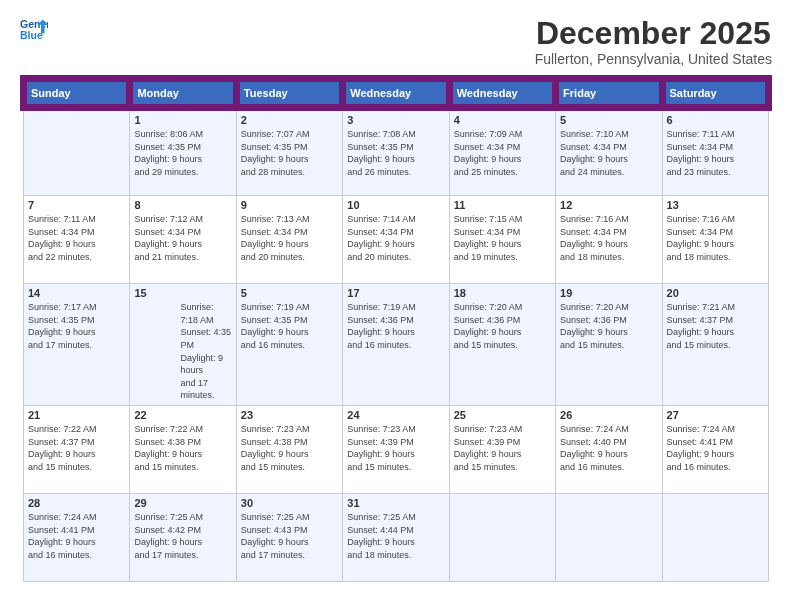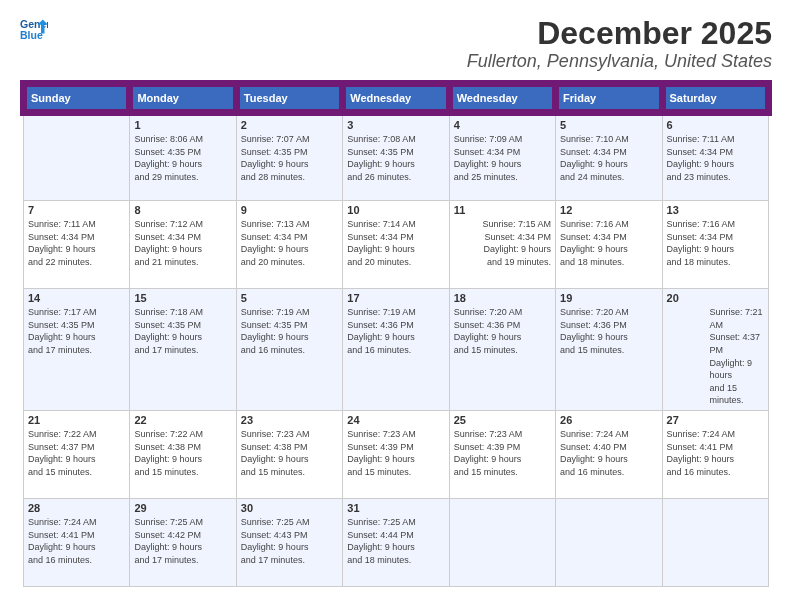--- a/index.html
+++ b/index.html
@@ -26,32 +26,31 @@
     .logo {
       display: flex;
       align-items: center;
       gap: 4px;
     }
     .logo-icon {
       width: 28px;
       height: 28px;
     }
     .title-section {
-      text-align: right;
+      text-align: center;
     }
     .month-title {
       font-size: 32px;
       font-weight: bold;
       color: #333;
       line-height: 1.1;
     }
     .location {
-      font-size: 18px;
+      font-size: 14px;
       color: #555;
-      font-style: italic;
     }
     table {
       width: 100%;
       border-collapse: collapse;
       table-layout: fixed;
     }
     thead tr th {
       background-color: #3a6bbf;
       color: white;
       font-size: 11px;
@@ -186,21 +185,21 @@
           </td>
           <td>
             <span class="day-number">10</span>
             <div class="day-info" style="white-space: pre-line;">Sunrise: 7:14 AM
 Sunset: 4:34 PM
 Daylight: 9 hours
 and 20 minutes.</div>
           </td>
           <td>
             <span class="day-number">11</span>
-            <div class="day-info" style="white-space: pre-line; text-align: right;">Sunrise: 7:15 AM
+            <div class="day-info" style="white-space: pre-line;">Sunrise: 7:15 AM
 Sunset: 4:34 PM
 Daylight: 9 hours
 and 19 minutes.</div>
           </td>
           <td>
             <span class="day-number">12</span>
             <div class="day-info" style="white-space: pre-line;">Sunrise: 7:16 AM
 Sunset: 4:34 PM
 Daylight: 9 hours
 and 18 minutes.</div>
@@ -216,21 +215,21 @@
         <tr>
           <td>
             <span class="day-number">14</span>
             <div class="day-info" style="white-space: pre-line;">Sunrise: 7:17 AM
 Sunset: 4:35 PM
 Daylight: 9 hours
 and 17 minutes.</div>
           </td>
           <td>
             <span class="day-number">15</span>
-            <div class="day-info" style="white-space: pre-line;">Sunrise: 7:18 AM
+            <div class="day-info" style="white-space: pre-line; margin-left: 46px;">Sunrise: 7:18 AM
 Sunset: 4:35 PM
 Daylight: 9 hours
 and 17 minutes.</div>
           </td>
           <td>
             <span class="day-number">5</span>
             <div class="day-info" style="white-space: pre-line;">Sunrise: 7:19 AM
 Sunset: 4:35 PM
 Daylight: 9 hours
 and 16 minutes.</div>
@@ -251,21 +250,21 @@
           </td>
           <td>
             <span class="day-number">19</span>
             <div class="day-info" style="white-space: pre-line;">Sunrise: 7:20 AM
 Sunset: 4:36 PM
 Daylight: 9 hours
 and 15 minutes.</div>
           </td>
           <td>
             <span class="day-number">20</span>
-            <div class="day-info" style="white-space: pre-line; margin-left: 43px;">Sunrise: 7:21 AM
+            <div class="day-info" style="white-space: pre-line;">Sunrise: 7:21 AM
 Sunset: 4:37 PM
 Daylight: 9 hours
 and 15 minutes.</div>
           </td>
         </tr>
         <tr>
           <td>
             <span class="day-number">21</span>
             <div class="day-info" style="white-space: pre-line;">Sunrise: 7:22 AM
 Sunset: 4:37 PM

